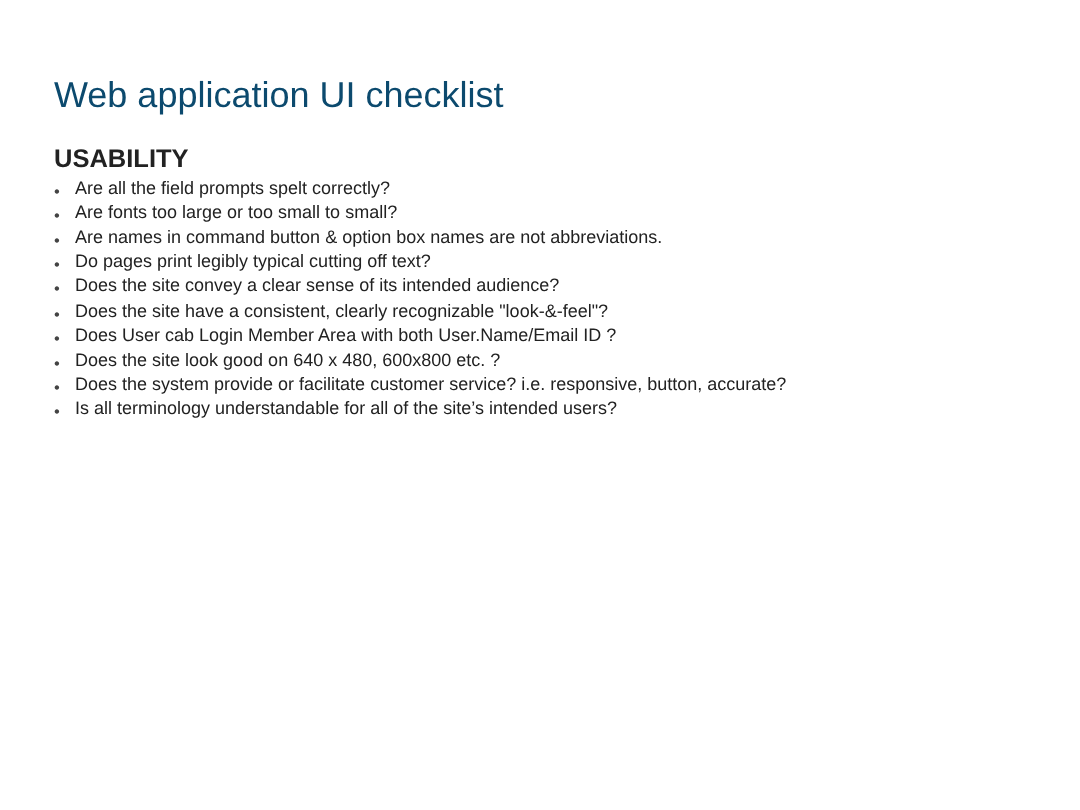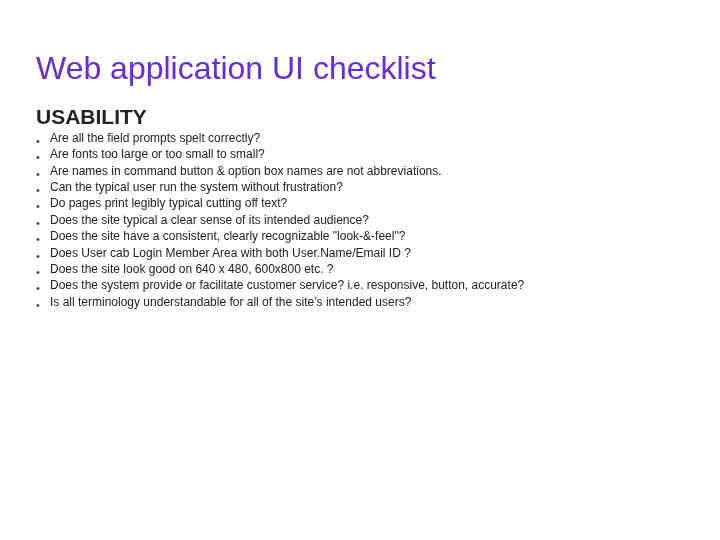--- a/index.html
+++ b/index.html
@@ -8,27 +8,27 @@
       width: 720px;
       height: 540px;
       background: #fff;
       font-family: Arial, Helvetica, sans-serif;
       color: #222;
     }
     .slide {
       padding: 50px 36px 20px 36px;
     }
     .title {
-      font-size: 32px;
-      color: #6d28d9;
+      font-size: 24px;
+      color: #0c4a6e;
       font-weight: 400;
       margin: 0 0 18px 0;
     }
     .section-head {
-      font-size: 21px;
+      font-size: 17px;
       font-weight: bold;
       margin: 0 0 2px 0;
     }
     ul.list {
       list-style: none;
       margin: 0;
       padding: 0;
     }
     ul.list li {
       font-size: 12px;
@@ -50,22 +50,21 @@
 </head>
 <body>
 
 <div class="slide">
   <h1 class="title">Web application UI checklist</h1>
   <div class="section-head">USABILITY</div>
   <ul class="list">
     <li>Are all the field prompts spelt correctly?</li>
     <li>Are fonts too large or too small to small?</li>
     <li>Are names in command button &amp; option box names are not abbreviations.</li>
-    <li>Can the typical user run the system without frustration?</li>
     <li>Do pages print legibly typical cutting off text?</li>
-    <li>Does the site typical a clear sense of its intended audience?</li>
+    <li>Does the site convey a clear sense of its intended audience?</li>
     <li>Does the site have a consistent, clearly recognizable "look-&amp;-feel"?</li>
     <li>Does User cab Login Member Area with both User.Name/Email ID ?</li>
     <li>Does the site look good on 640 x 480, 600x800 etc. ?</li>
     <li>Does the system provide or facilitate customer service? i.e. responsive, button, accurate?</li>
     <li>Is all terminology understandable for all of the site’s intended users?</li>
   </ul>
 </div>
 
 </body></html>

